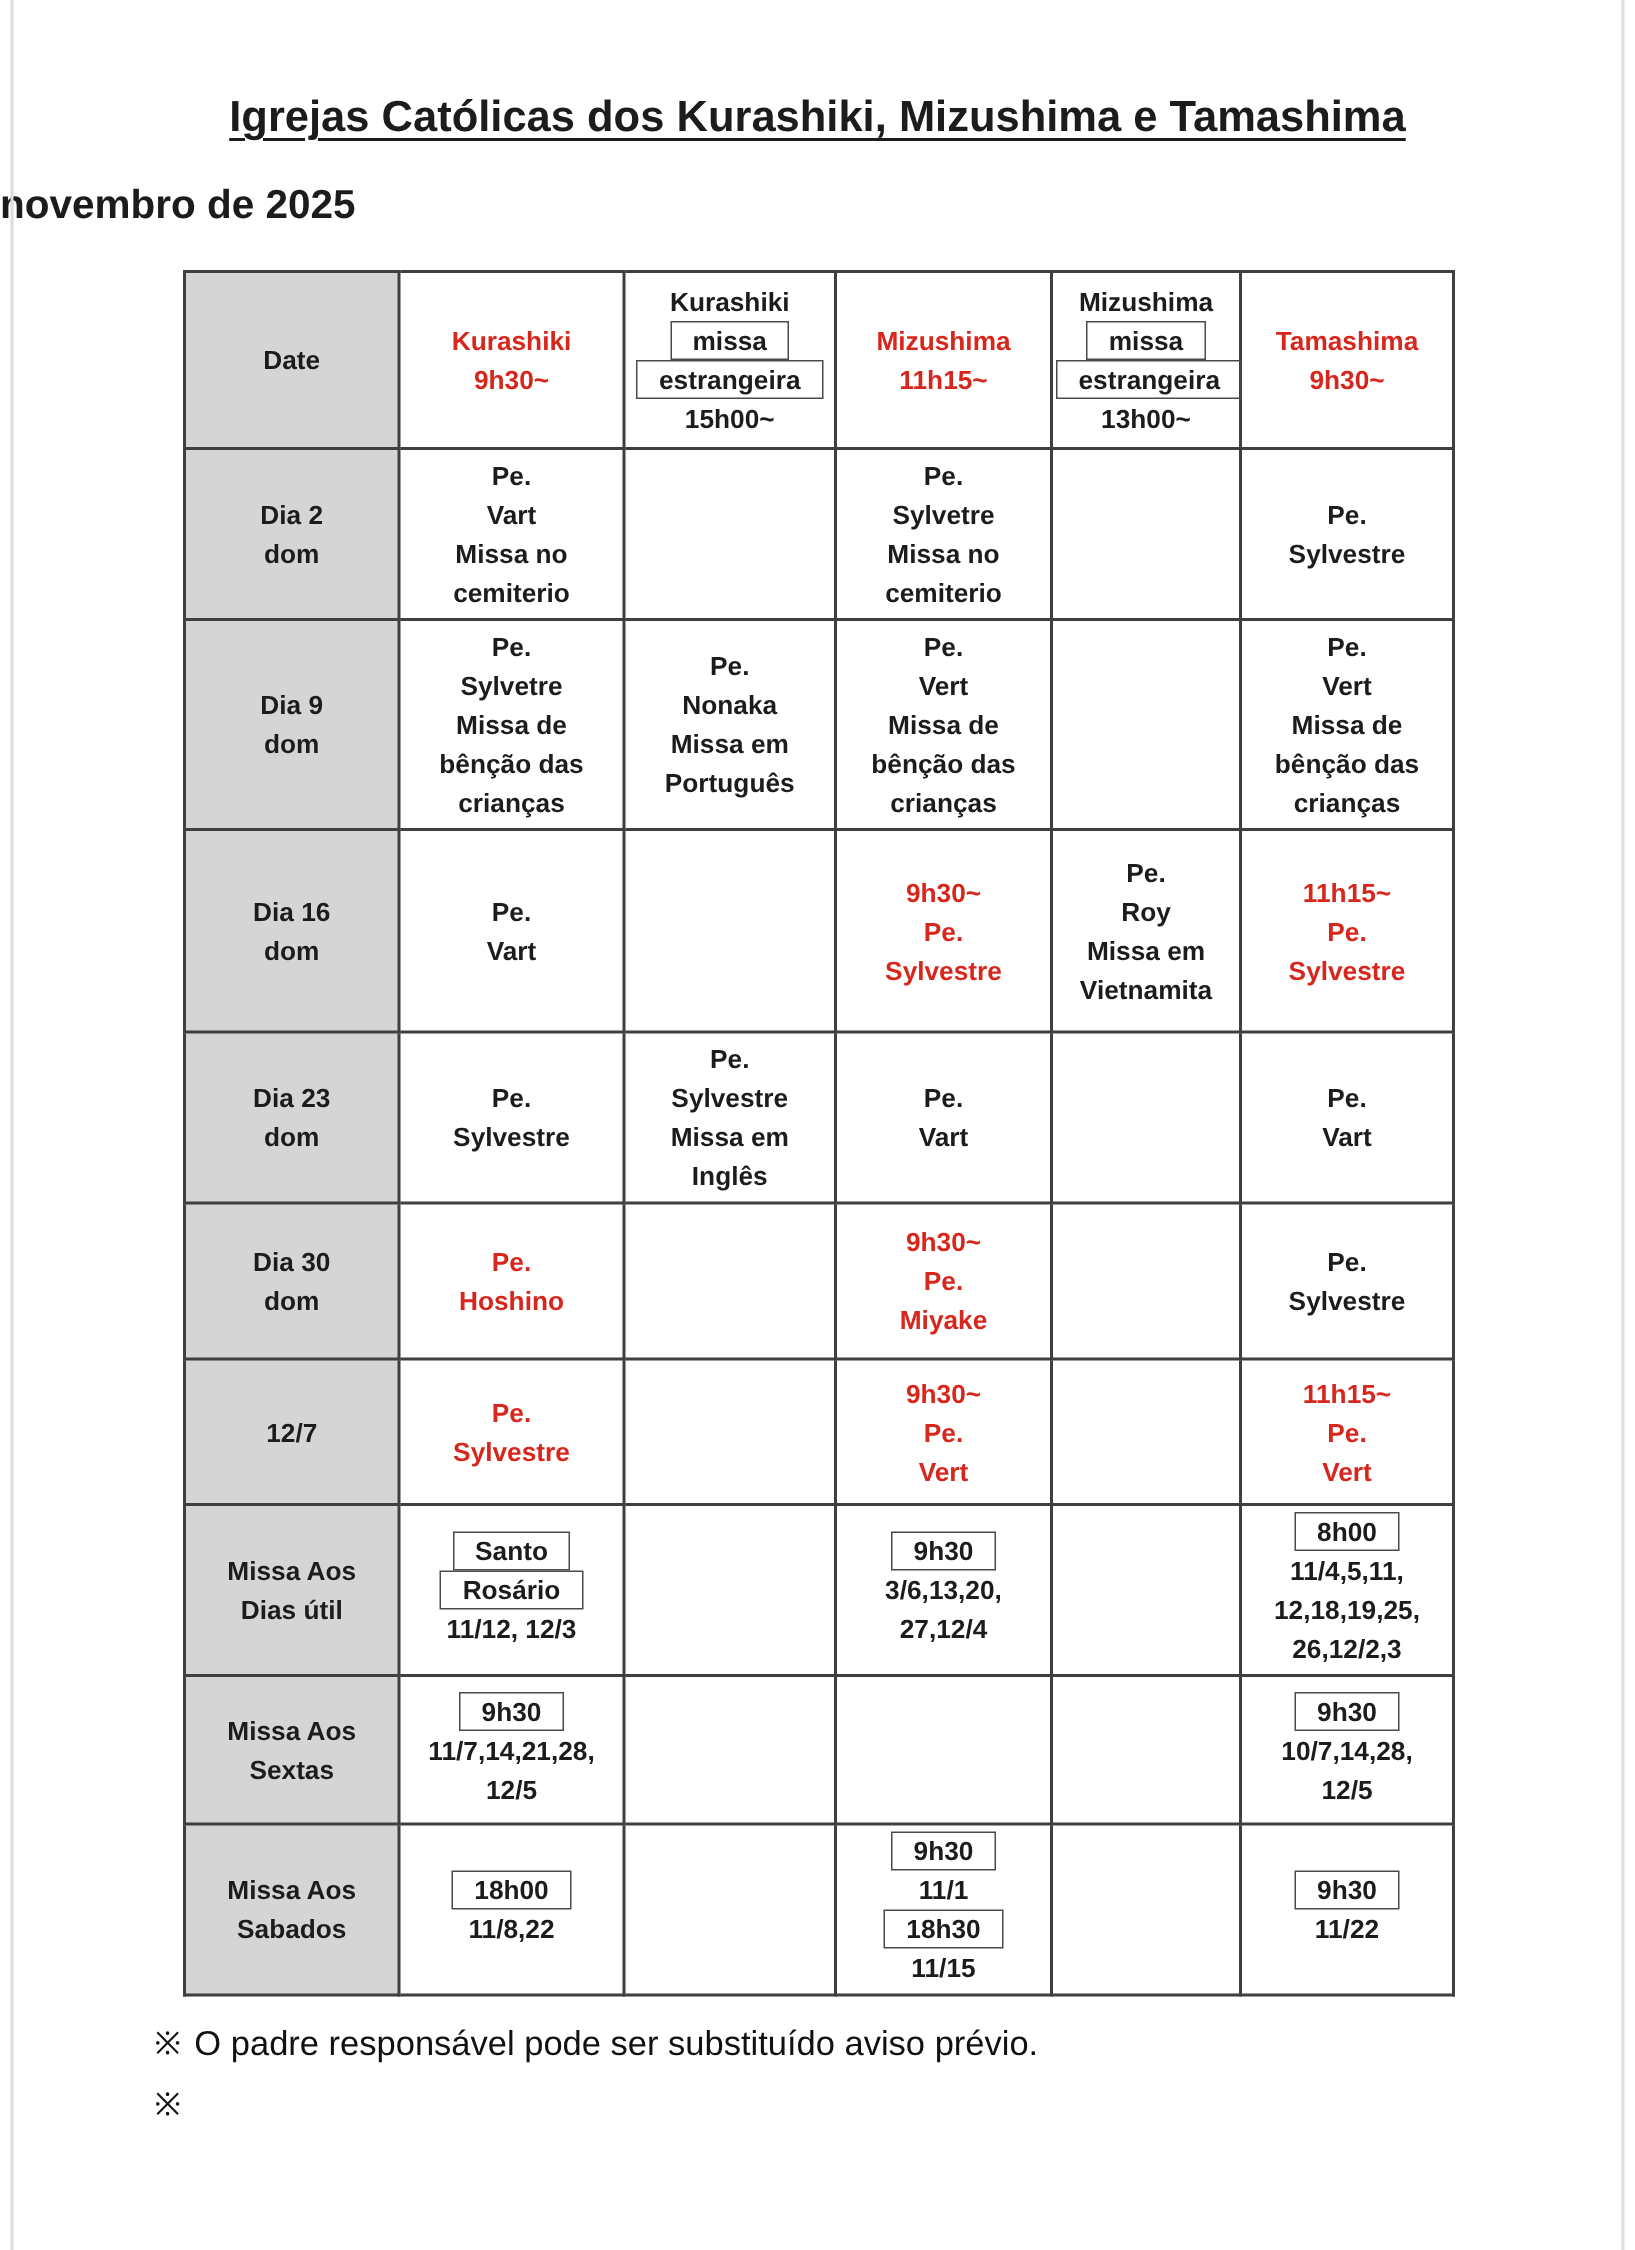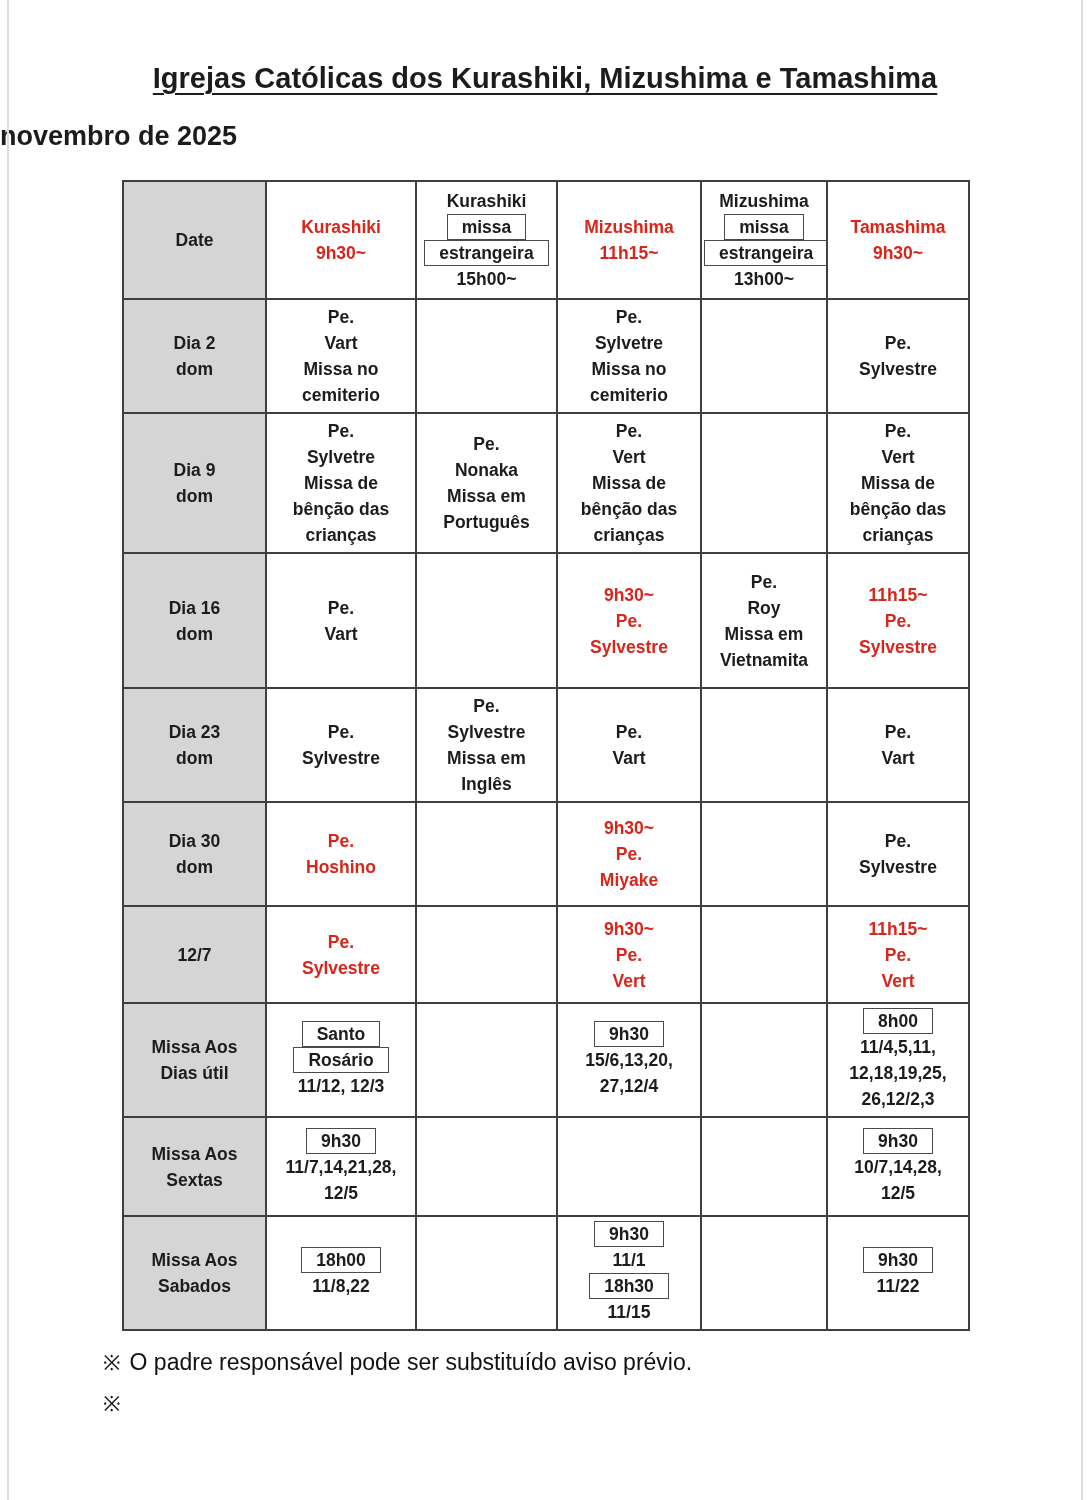--- a/index.html
+++ b/index.html
@@ -289,21 +289,21 @@
           <div><span>Dias útil</span></div>
         </td>
         <td>
           <div><span class="boxed">Santo</span></div>
           <div><span class="boxed">Rosário</span></div>
           <div><span>11/12, 12/3</span></div>
         </td>
         <td></td>
         <td>
           <div><span class="boxed">9h30</span></div>
-          <div><span>15/6,13,20,</span></div>
+          <div><span>3/6,13,20,</span></div>
           <div><span>27,12/4</span></div>
         </td>
         <td></td>
         <td>
           <div><span class="boxed">8h00</span></div>
           <div><span>11/4,5,11,</span></div>
           <div><span>12,18,19,25,</span></div>
           <div><span>26,12/2,3</span></div>
         </td>
       </tr>

